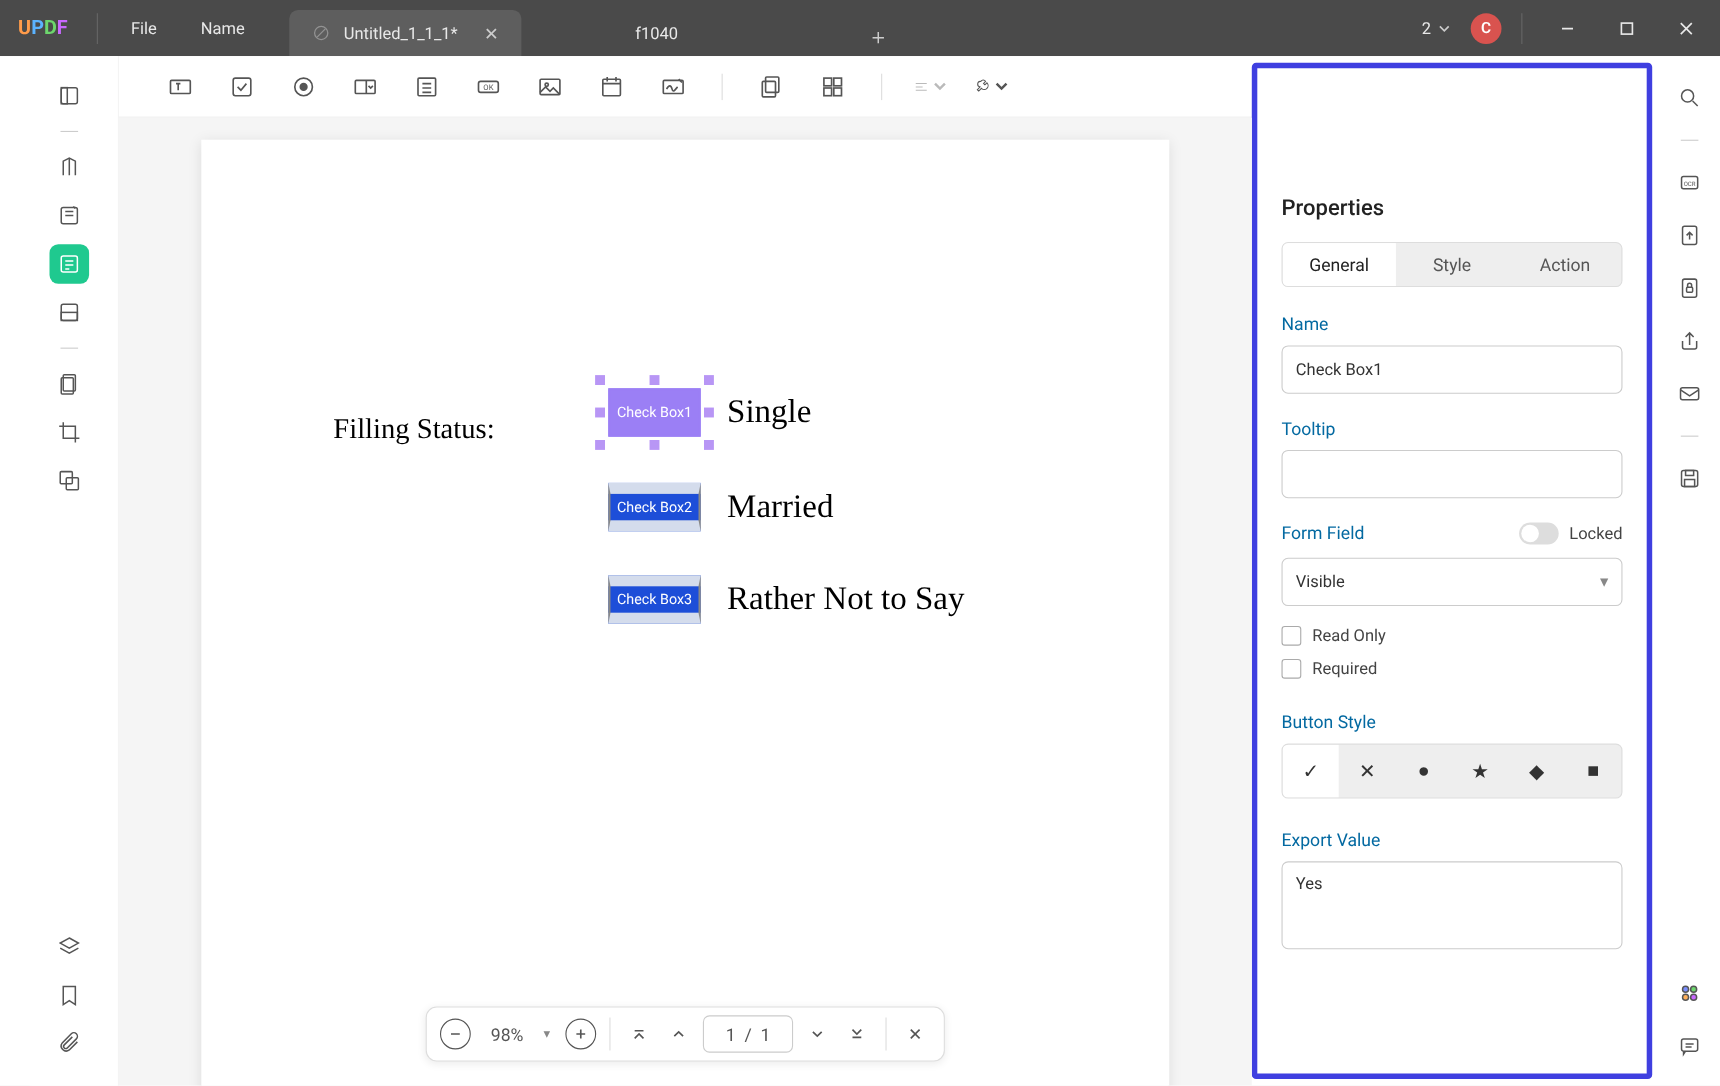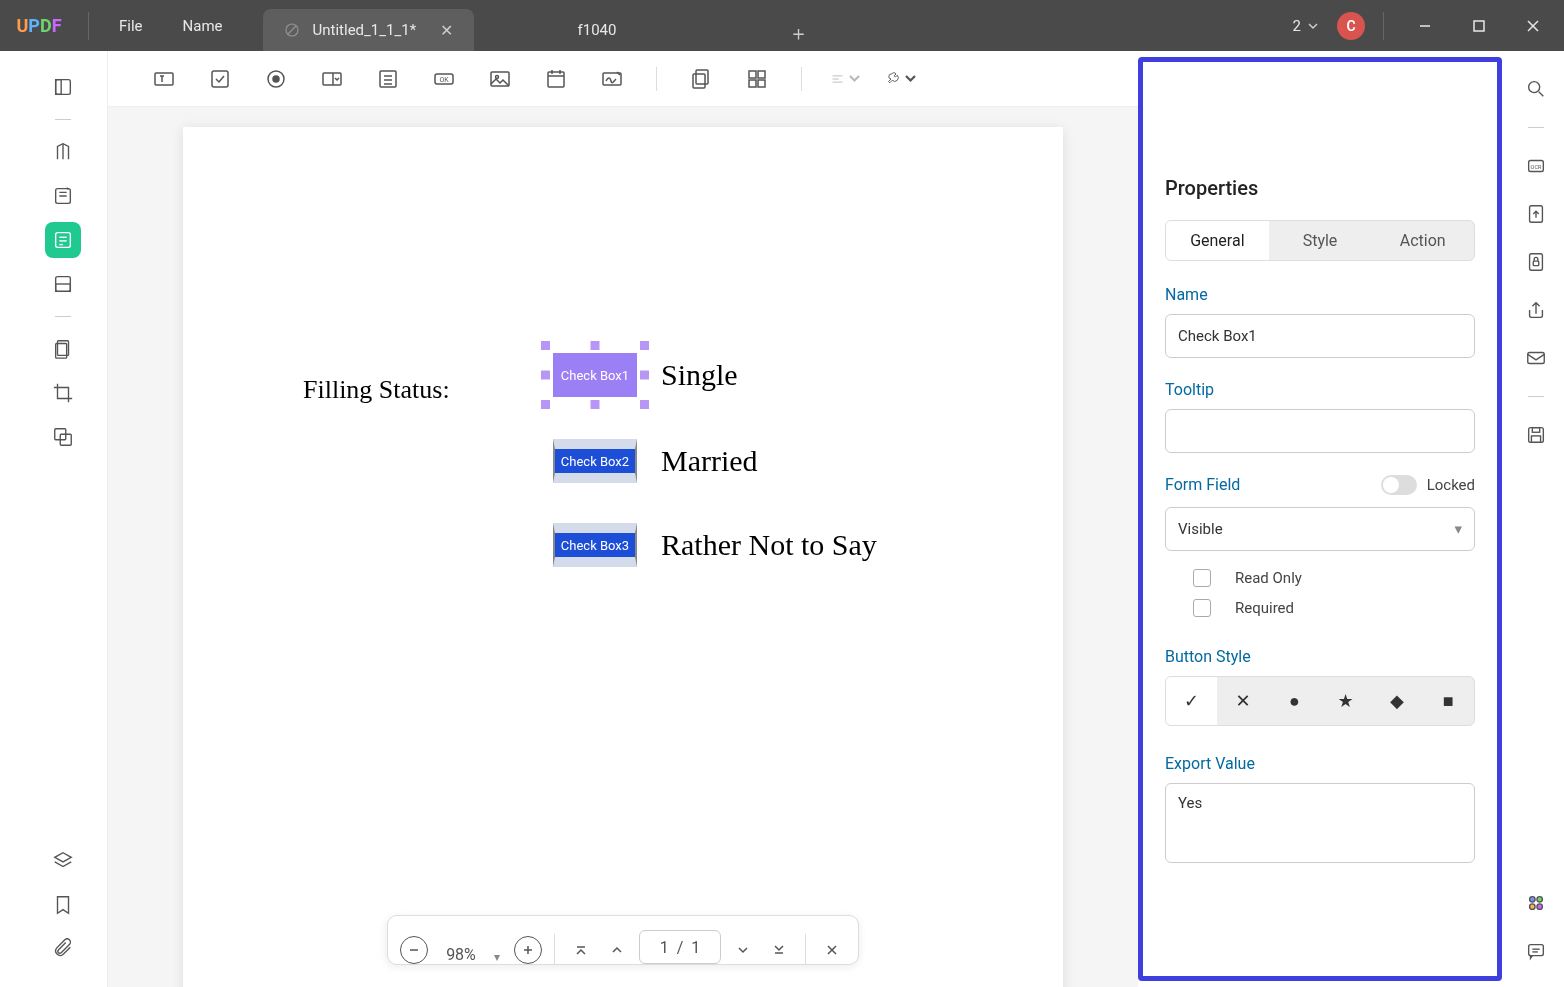--- a/index.html
+++ b/index.html
@@ -48,42 +48,42 @@
 .chk { width: 84px; height: 44px; border: 2px solid #888; background: #1d4ed8; color: #fff; font-size: 13px; display: flex; align-items: center; justify-content: center; position: relative; border-top: 10px solid #d4dcec; border-bottom: 10px solid #d4dcec; }
 .chk.sel { border: 2px solid #9b7ff5; background: #9b7ff5; color: #fff; }
 .handles { position: absolute; inset: -8px; }
 .handle { width: 9px; height: 9px; background: #b896f5; position: absolute; }
 .h-tl{top:-4px;left:-4px;} .h-tm{top:-4px;left:50%;transform:translateX(-50%);} .h-tr{top:-4px;right:-4px;}
 .h-ml{top:50%;left:-4px;transform:translateY(-50%);} .h-mr{top:50%;right:-4px;transform:translateY(-50%);}
 .h-bl{bottom:-4px;left:-4px;} .h-bm{bottom:-4px;left:50%;transform:translateX(-50%);} .h-br{bottom:-4px;right:-4px;}
 .opt-label { font-family: Georgia, serif; font-size: 30px; margin-left: 24px; }
 
 
-.bottom-nav { position: absolute; bottom: 22px; left: 50%; transform: translateX(-50%); height: 50px; background: #fff; border: 1px solid #ddd; border-radius: 10px; display: flex; align-items: flex-end; padding: 0 12px; gap: 8px; box-shadow: 0 2px 8px rgba(0,0,0,0.08); }
+.bottom-nav { position: absolute; bottom: 22px; left: 50%; transform: translateX(-50%); height: 50px; background: #fff; border: 1px solid #ddd; border-radius: 10px; display: flex; align-items: center; padding: 0 12px; gap: 8px; box-shadow: 0 2px 8px rgba(0,0,0,0.08); }
 .nav-btn { width: 28px; height: 28px; display: flex; align-items: center; justify-content: center; cursor: pointer; color: #555; border-radius: 50%; }
 .nav-btn.circ { border: 1.5px solid #555; }
 .zoom-label { font-size: 16px; color: #555; min-width: 50px; text-align: center; }
 .zoom-dd { font-size: 12px; color: #888; margin-right: 6px; }
 .page-input { border: 1px solid #ccc; border-radius: 6px; height: 34px; width: 82px; text-align: center; font-size: 16px; color: #555; }
 .nav-div { width: 1px; height: 30px; background: #ddd; margin: 0 4px; }
 
 
 .props { width: 364px; border: 5px solid #3f3fe0; border-radius: 4px; margin: 6px 6px 6px 0; padding: 20px 22px; overflow-y: auto; display:flex; flex-direction:column;justify-content:center; }
 .props h2 { font-size: 20px; font-weight: 500; color: #222; margin-bottom: 20px; }
 .prop-tabs { display: flex; background: #eee; border-radius: 6px; overflow: hidden; margin-bottom: 24px; border:1px solid #ddd; }
 .prop-tab { flex: 1; text-align: center; padding: 10px 0; font-size: 16px; color: #555; cursor: pointer; }
 .prop-tab.active { background: #fff; color: #222; }
 .plabel { font-size: 16px; color: #0369a1; margin-bottom: 10px; display:block; }
 .pinput { width: 100%; height: 44px; border: 1px solid #ccc; border-radius: 6px; padding: 0 12px; font-size: 15px; color: #333; margin-bottom: 22px; }
 .ptextarea { width:100%; height: 80px; border:1px solid #ccc; border-radius:6px; padding:10px 12px; font-size:15px; color:#333; resize:none; }
 .prow { display: flex; align-items: center; justify-content: space-between; margin-bottom: 12px; gap: 20px; }
 .toggle { width: 36px; height: 20px; background: #ddd; border-radius: 10px; position: relative; cursor: pointer; }
 .toggle::after { content:''; width: 16px; height: 16px; background: #fff; border-radius: 50%; position: absolute; top: 2px; left: 2px; }
 .pselect { width: 100%; height: 44px; border: 1px solid #ccc; border-radius: 6px; padding: 0 12px; font-size: 15px; color: #333; display: flex; align-items: center; justify-content: space-between; margin-bottom: 18px; cursor: pointer; background:#fff; }
-.pcheck { display: flex; align-items: center; gap: 24px; margin-bottom: 12px; cursor: pointer; margin-left: 28px; }
+.pcheck { display: flex; align-items: center; gap: 10px; margin-bottom: 12px; cursor: pointer; }
 .pcheck-box { width: 18px; height: 18px; border: 1.5px solid #aaa; border-radius: 3px; }
 .pcheck-label { font-size: 15px; color: #444; }
 .btn-styles { display: flex; background: #eee; border-radius: 6px; overflow: hidden; margin-bottom: 28px; border:1px solid #ddd; }
 .bstyle { flex: 1; height: 48px; display: flex; align-items: center; justify-content: center; cursor: pointer; font-size: 18px; color: #333; }
 .bstyle.active { background: #fff; }
 
 
 .right-rail { width: 56px; display: flex; flex-direction: column; align-items: center; padding-top: 22px; gap: 16px; }
 .right-rail .rail-btn { width: 32px; height: 32px; }
 .app-frame { display:flex; height:936px; padding: 0; background:#e8e8e8; }

